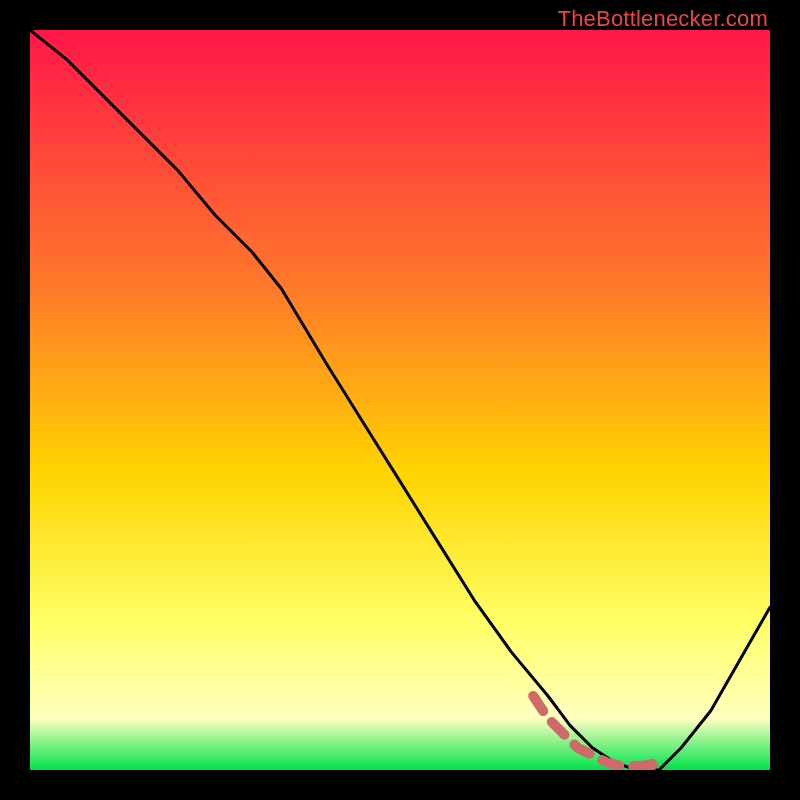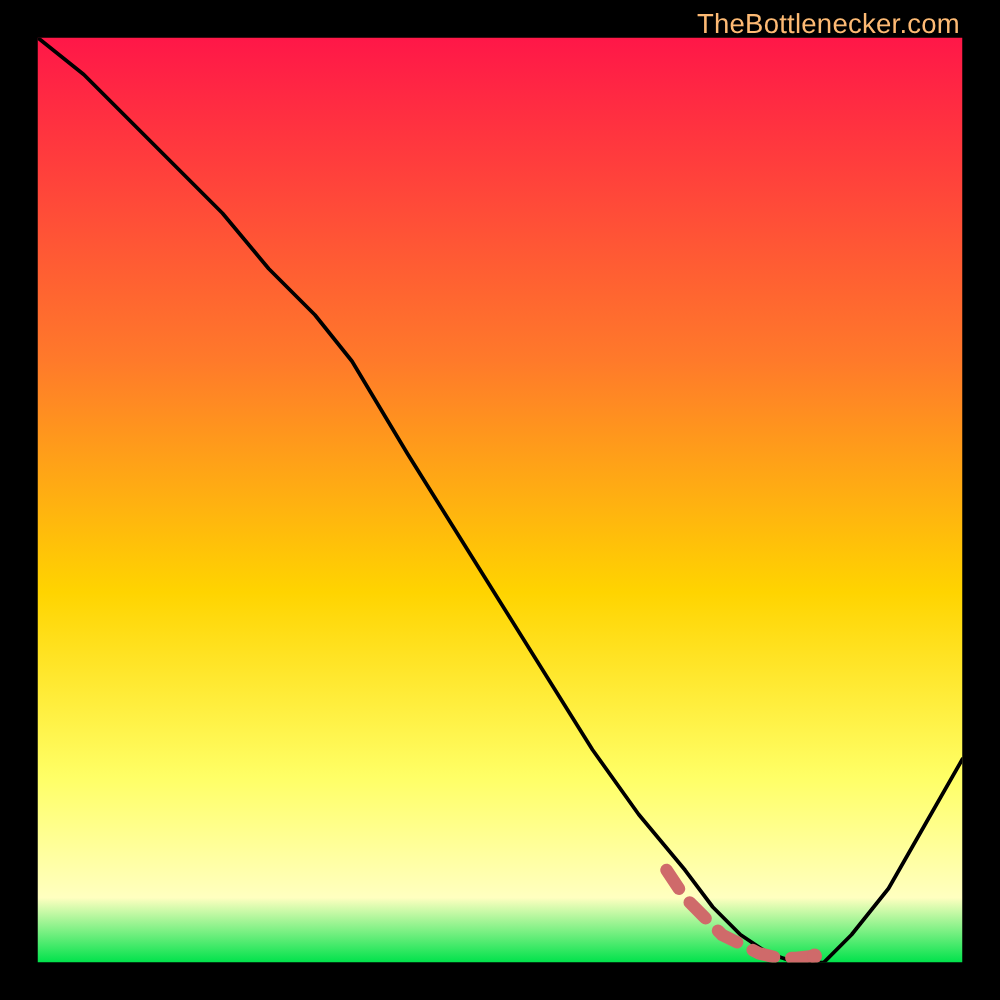--- a/index.html
+++ b/index.html
@@ -23,21 +23,21 @@
     position: absolute;
     left: 0;
     top: 0;
     width: 740px;
     height: 740px;
   }
   .watermark {
     position: absolute;
     top: 6px;
     right: 32px;
-    color: #fdba74;
+    color: #ef4444;
     font-size: 22px;
     font-weight: 500;
     letter-spacing: 0.2px;
   }
 </style>
 </head>
 <body>
 
 <div class="watermark">TheBottlenecker.com</div>
 

